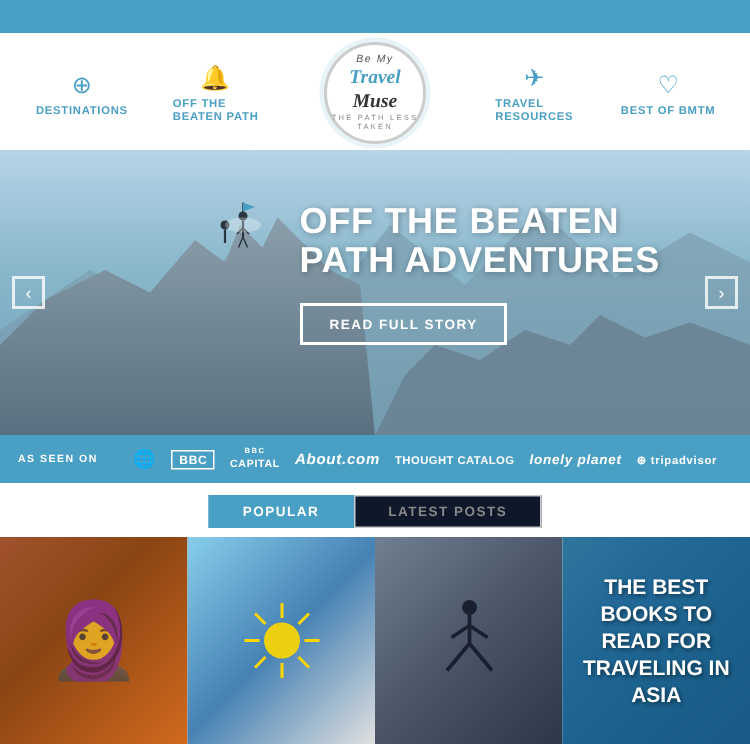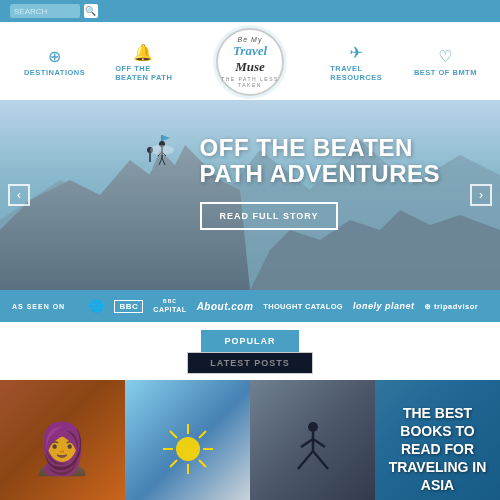--- a/index.html
+++ b/index.html
@@ -255,21 +255,20 @@
     .globe-icon { font-size: 12px; }
 
     
     .tabs-row {
       display: flex;
       justify-content: center;
       align-items: center;
       gap: 0;
       padding: 8px 0 6px 0;
       background: #fff;
-      flex-direction: column;
     }
     .tab-btn {
       padding: 5px 22px;
       font-size: 9px;
       font-weight: bold;
       letter-spacing: 1px;
       text-transform: uppercase;
       cursor: pointer;
       border: 1px solid #ccc;
     }
@@ -316,24 +315,20 @@
     
     .post-1-bg { background: linear-gradient(135deg, #a0522d 0%, #8b4513 40%, #d2691e 100%); }
     .post-2-bg { background: linear-gradient(135deg, #87ceeb 0%, #4682b4 50%, #e0e0e0 100%); }
     .post-3-bg { background: linear-gradient(135deg, #708090 0%, #4a5568 50%, #2d3748 100%); }
     .post-4-bg { background: linear-gradient(135deg, #4a9fc4 0%, #2980b9 30%, #1a6e9e 60%, #0d5a8a 100%); }
   </style>
 </head>
 <body>
 
 <nav class="top-nav">
-  <div class="top-nav-search">
-    <input type="text" placeholder="SEARCH" style="">
-    <button class="search-btn">🔍</button>
-  </div>
 </nav>
 
 <header class="header">
   <div class="header-nav">
 
     <div class="nav-item">
       <div class="nav-icon">⊕</div>
       <div class="nav-label">DESTINATIONS</div>
     </div>
 

